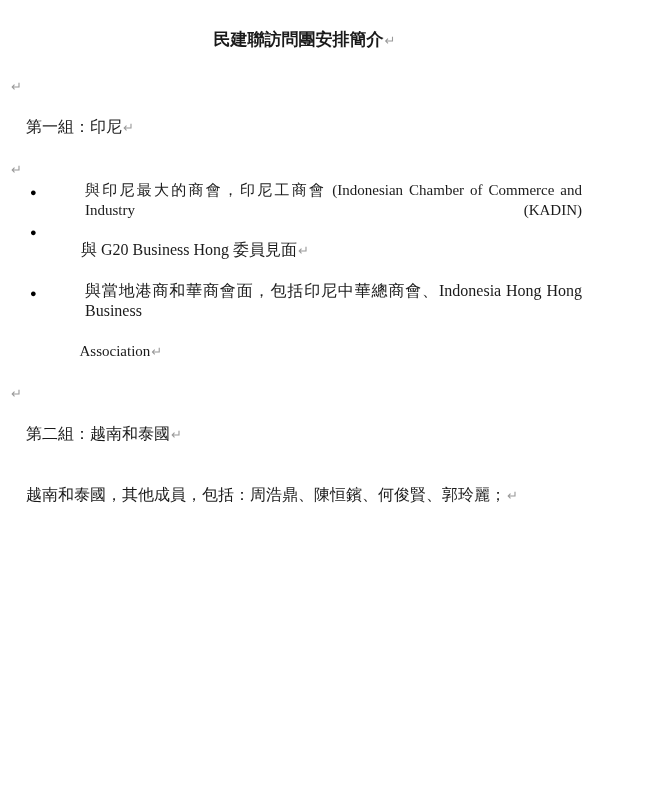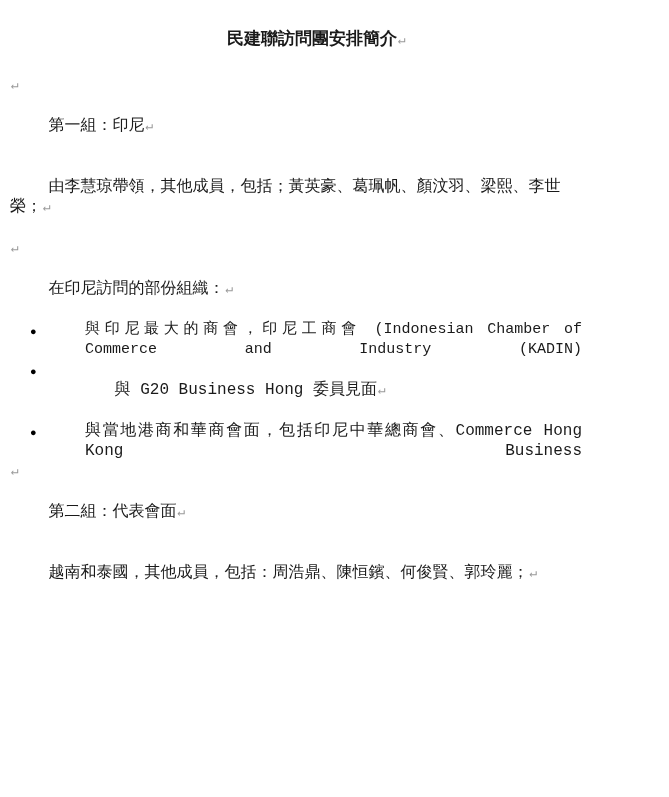--- a/index.html
+++ b/index.html
@@ -2,21 +2,21 @@
 <html><head>
 <meta charset="utf-8">
 <style>
   html, body { margin: 0; padding: 0; background: #ffffff; }
   .page {
     width: 591px;
     height: 797px;
     box-sizing: border-box;
     background: #ffffff;
     padding: 5px 9px 0 10px;
-    font-family: Liberation Mono, monospace;
+    font-family: Liberation Serif, serif;
     color: #1a1a1a;
     overflow: hidden;
   }
   .line {
     line-height: 20px;
     font-size: 16px;
     white-space: pre-wrap;
     position: relative;
   }
   .empty-line { line-height: 21px; }
@@ -58,49 +58,46 @@
 
   <div class="line doc-title">
     <span>民建聯訪問團安排簡介</span><span class="pilcrow">↵</span>
   </div>
 
   <div class="line empty-line"><span class="pilcrow">↵</span></div>
 
   <div class="line">
     <span>第一組：印尼</span><span class="pilcrow">↵</span>
   </div>
-  <div class="line">
-    <span>由李慧琼帶領，其他成員，包括；黃英豪、葛珮帆、顏汶羽、梁熙、李世榮；</span><span class="pilcrow">↵</span>
-  </div>
 
   <div class="line empty-line"><span class="pilcrow">↵</span></div>
 
-  <div class="line">
-    <span>在印尼訪問的部份組織：</span><span class="pilcrow">↵</span>
-  </div>
 
   <div class="bullet-item">
     <span class="bullet-marker">●</span>
     <div class="line latin justify-line">與印尼最大的商會，印尼工商會 (Indonesian Chamber of Commerce and Industry (KADIN)</div>
   </div>
 
   <div class="bullet-item">
     <span class="bullet-marker">●</span>
     <div class="line">
       <span>與 G20 Business Hong 委員見面</span><span class="pilcrow">↵</span>
     </div>
   </div>
 
   <div class="bullet-item">
     <span class="bullet-marker">●</span>
-    <div class="line justify-line">與當地港商和華商會面，包括印尼中華總商會、Commerce Hong Kong Business</div>
+    <div class="line justify-line">與當地港商和華商會面，包括印尼中華總商會、Indonesia Hong Hong Business</div>
+    <div class="line latin">
+      <span>Association</span><span class="pilcrow">↵</span>
+    </div>
   </div>
 
   <div class="line empty-line"><span class="pilcrow">↵</span></div>
 
   <div class="line">
-    <span>第二組：代表會面</span><span class="pilcrow">↵</span>
+    <span>第二組：越南和泰國</span><span class="pilcrow">↵</span>
   </div>
   <div class="line">
     <span>越南和泰國，其他成員，包括：周浩鼎、陳恒鑌、何俊賢、郭玲麗；</span><span class="pilcrow">↵</span>
   </div>
 
 </div>
 
 </body></html>

